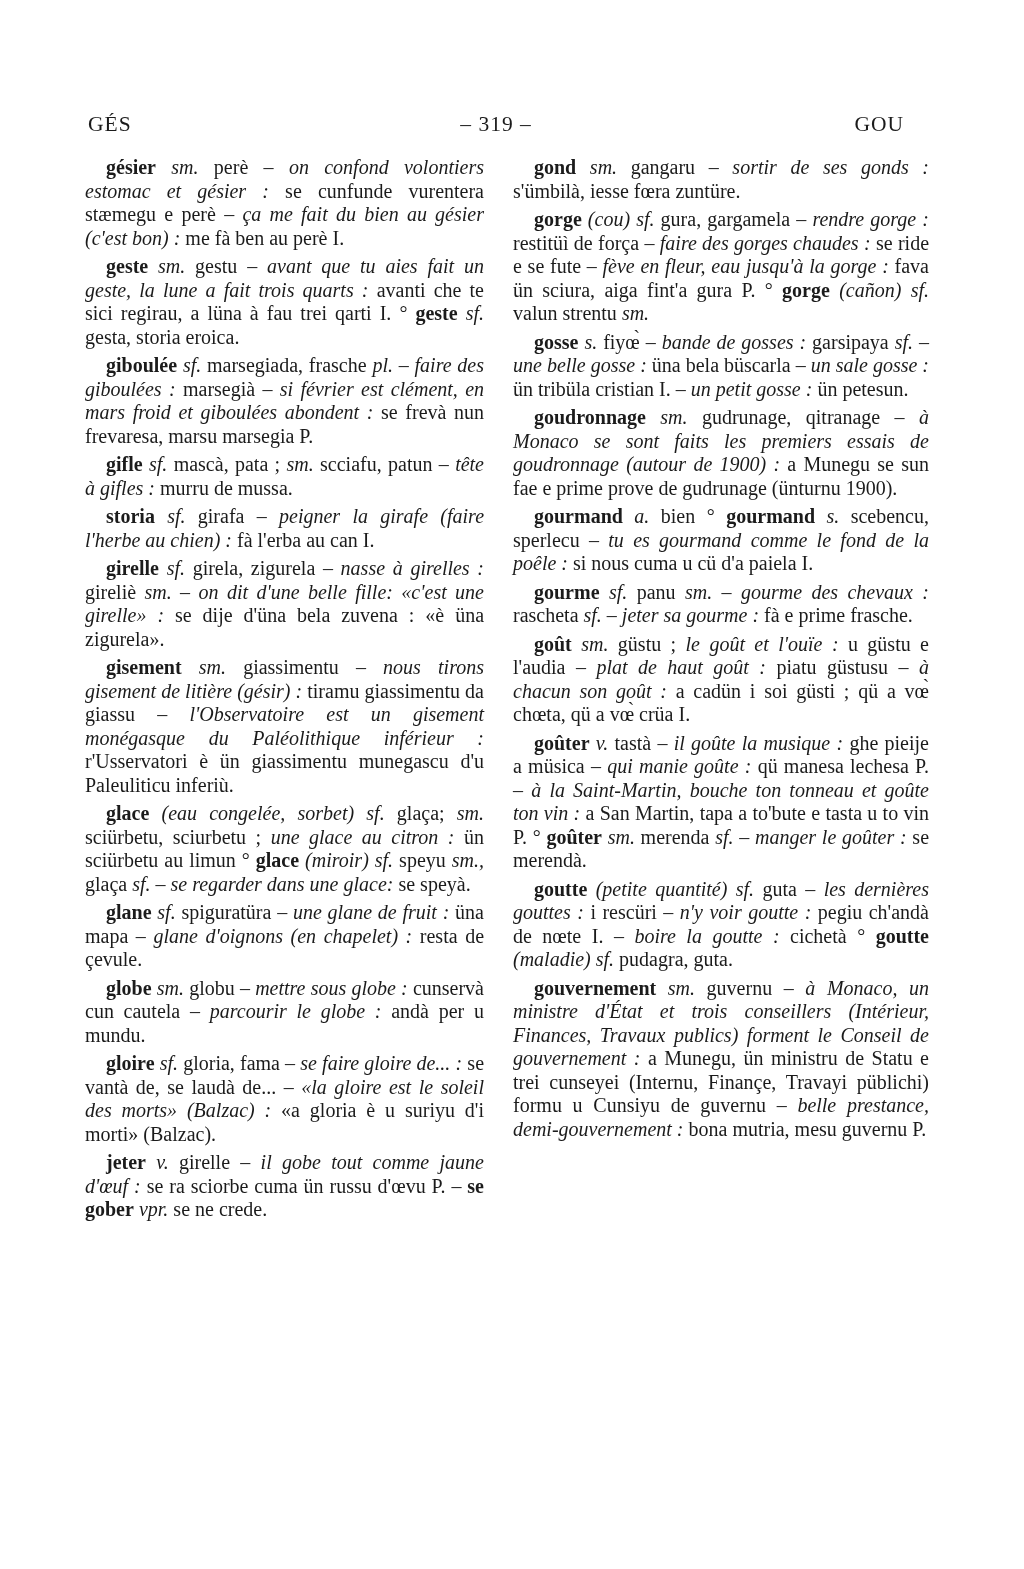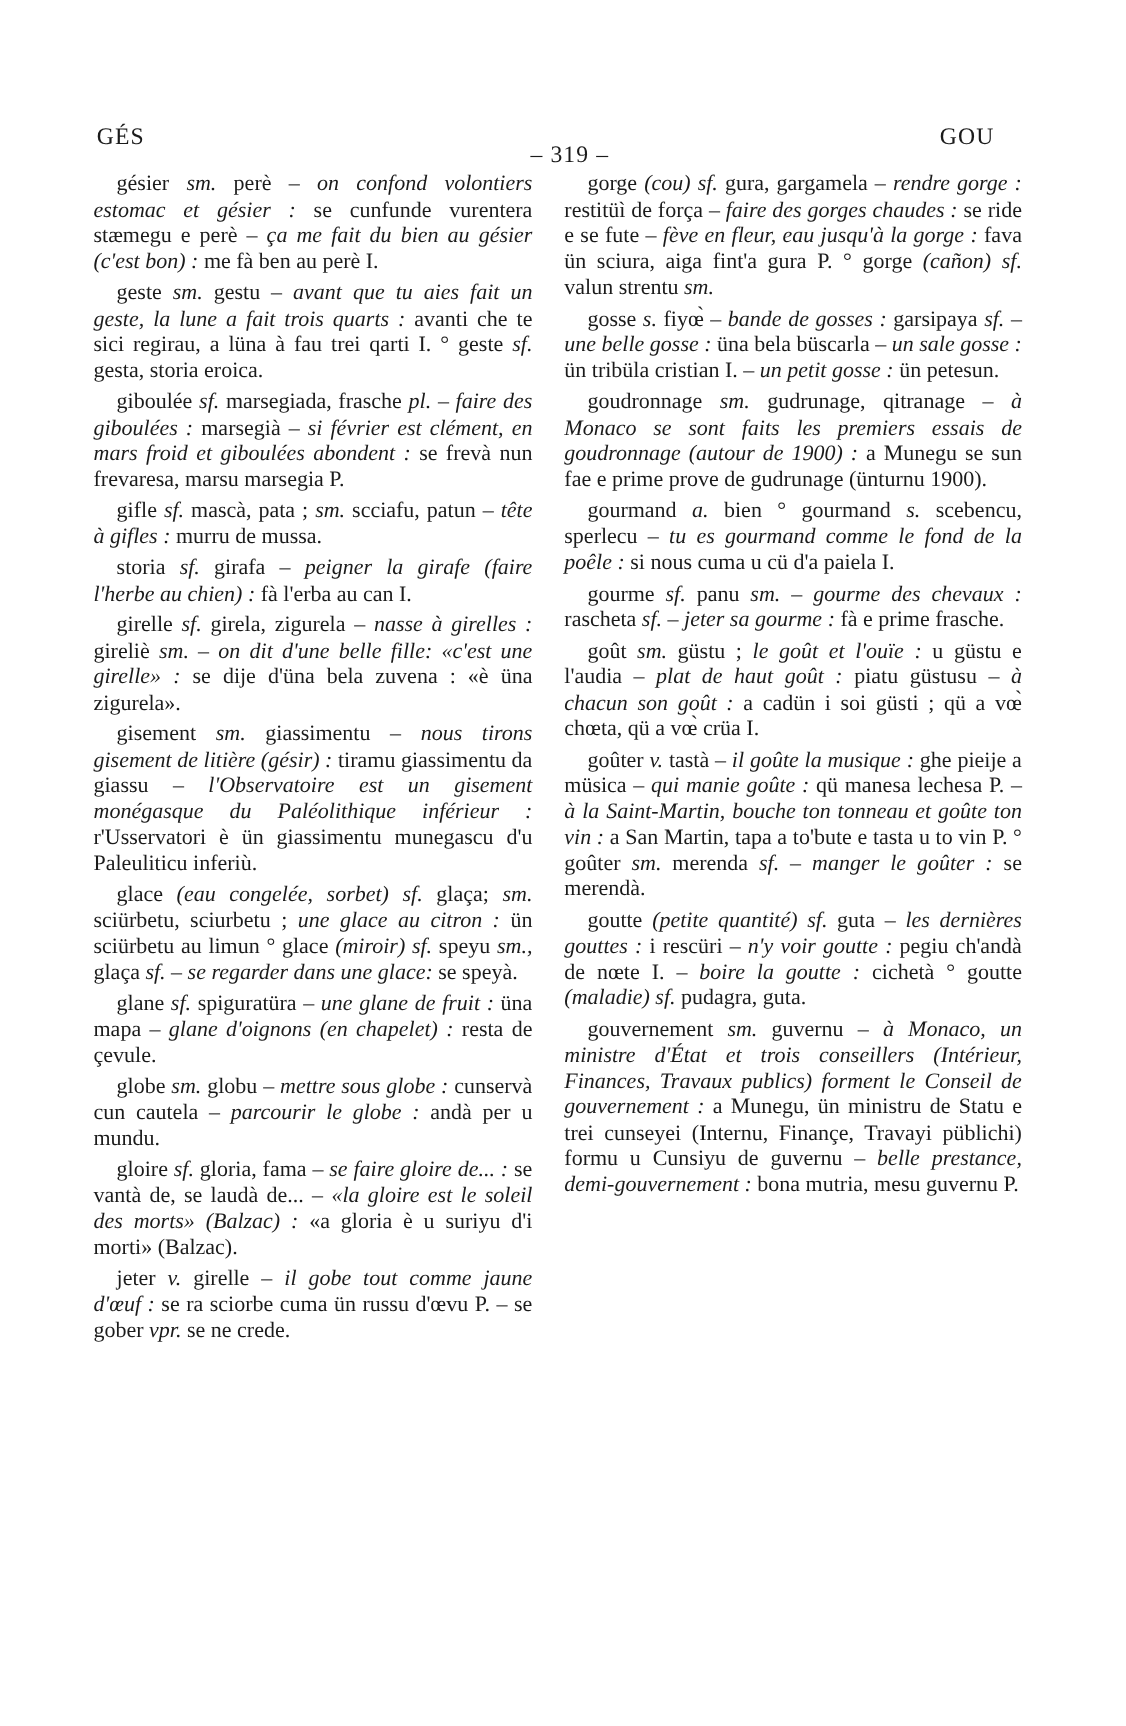--- a/index.html
+++ b/index.html
@@ -16,40 +16,40 @@
     width: 1024px; height: 1569px;
     background: #ffffff;
   }
   .header {
     position: absolute;
     top: 112px; left: 88px;
     width: 816px; height: 30px;
     font-size: 21.5px;
   }
   .header .h-left  { position: absolute; left: 0; top: 0; letter-spacing: 1px; }
-  .header .h-center{ position: absolute; left: 50%; top: 16px; transform: translateX(-50%); letter-spacing: 1px; margin-left: 22px; }
+  .header .h-center{ position: absolute; left: 50%; top: 0; transform: translateX(-50%); letter-spacing: 1px; }
   .header .h-right { position: absolute; right: 0; top: 0; letter-spacing: 1px; }
   .columns {
     position: absolute;
     top: 156px; left: 85px;
     display: flex;
     gap: 29px;
   }
   .col {
     width: 399px;
     font-size: 20px;
     line-height: 23.5px;
     text-align: justify;
   }
   .col.right { width: 416px; }
   .entry {
     margin: 0 0 5px 0;
     text-indent: 21px;
   }
-  .seg-b { font-weight: normal; font-style: normal; margin-top: 36px; }
+  .seg-b { font-weight: bold; font-style: normal; margin-top: 36px; }
   .seg-i { font-style: italic; font-weight: normal; }
   .seg-r { font-style: normal; font-weight: normal; }
 </style>
 </head>
 <body>
 
 <div class="page">
   <div class="header">
     <span class="h-left">GÉS</span>
     <span class="h-center">– 319 –</span>
@@ -64,20 +64,21 @@
         <p class="entry"><span class="seg-b">storia</span><span class="seg-i"> sf.</span><span class="seg-r"> girafa – </span><span class="seg-i">peigner la girafe (faire l'herbe au chien) :</span><span class="seg-r"> fà l'erba au can I.</span></p>
         <p class="entry"><span class="seg-b">girelle</span><span class="seg-i"> sf.</span><span class="seg-r"> girela, zigurela – </span><span class="seg-i">nasse à girelles :</span><span class="seg-r"> gireliè </span><span class="seg-i">sm.</span><span class="seg-r"> – </span><span class="seg-i">on dit d'une belle fille: «c'est une girelle» :</span><span class="seg-r"> se dije d'üna bela zuvena : «è üna zigurela».</span></p>
         <p class="entry"><span class="seg-b">gisement</span><span class="seg-i"> sm.</span><span class="seg-r"> giassimentu – </span><span class="seg-i">nous tirons gisement de litière (gésir) :</span><span class="seg-r"> tiramu giassimentu da giassu – </span><span class="seg-i">l'Observatoire est un gisement monégasque du Paléolithique inférieur :</span><span class="seg-r"> r'Usservatori è ün giassimentu munegascu d'u Paleuliticu inferiù.</span></p>
         <p class="entry"><span class="seg-b">glace</span><span class="seg-i"> (eau congelée, sorbet) sf.</span><span class="seg-r"> glaça; </span><span class="seg-i">sm.</span><span class="seg-r"> sciürbetu, sciurbetu ; </span><span class="seg-i">une glace au citron :</span><span class="seg-r"> ün sciürbetu au limun ° </span><span class="seg-b">glace</span><span class="seg-i"> (miroir) sf.</span><span class="seg-r"> speyu </span><span class="seg-i">sm.,</span><span class="seg-r"> glaça </span><span class="seg-i">sf.</span><span class="seg-r"> – </span><span class="seg-i">se regarder dans une glace:</span><span class="seg-r"> se speyà.</span></p>
         <p class="entry"><span class="seg-b">glane</span><span class="seg-i"> sf.</span><span class="seg-r"> spiguratüra – </span><span class="seg-i">une glane de fruit :</span><span class="seg-r"> üna mapa – </span><span class="seg-i">glane d'oignons (en chapelet) :</span><span class="seg-r"> resta de çevule.</span></p>
         <p class="entry"><span class="seg-b">globe</span><span class="seg-i"> sm.</span><span class="seg-r"> globu – </span><span class="seg-i">mettre sous globe :</span><span class="seg-r"> cunservà cun cautela – </span><span class="seg-i">parcourir le globe :</span><span class="seg-r"> andà per u mundu.</span></p>
         <p class="entry"><span class="seg-b">gloire</span><span class="seg-i"> sf.</span><span class="seg-r"> gloria, fama – </span><span class="seg-i">se faire gloire de... :</span><span class="seg-r"> se vantà de, se laudà de... – </span><span class="seg-i">«la gloire est le soleil des morts» (Balzac) :</span><span class="seg-r"> «a gloria è u suriyu d'i morti» (Balzac).</span></p>
         <p class="entry"><span class="seg-b">jeter</span><span class="seg-i"> v.</span><span class="seg-r"> girelle – </span><span class="seg-i">il gobe tout comme jaune d'œuf :</span><span class="seg-r"> se ra sciorbe cuma ün russu d'œvu P. – </span><span class="seg-b">se gober</span><span class="seg-i"> vpr.</span><span class="seg-r"> se ne crede.</span></p>
       </div>
     <div class="col right">
+        <p class="entry"><span class="seg-b">gond</span><span class="seg-i"> sm.</span><span class="seg-r"> gangaru – </span><span class="seg-i">sortir de ses gonds :</span><span class="seg-r"> s'ümbilà, iesse fœra zuntüre.</span></p>
         <p class="entry"><span class="seg-b">gorge</span><span class="seg-i"> (cou) sf.</span><span class="seg-r"> gura, gargamela – </span><span class="seg-i">rendre gorge :</span><span class="seg-r"> restitüì de força – </span><span class="seg-i">faire des gorges chaudes :</span><span class="seg-r"> se ride e se fute – </span><span class="seg-i">fève en fleur, eau jusqu'à la gorge :</span><span class="seg-r"> fava ün sciura, aiga fint'a gura P. ° </span><span class="seg-b">gorge</span><span class="seg-i"> (cañon) sf.</span><span class="seg-r"> valun strentu </span><span class="seg-i">sm.</span></p>
         <p class="entry"><span class="seg-b">gosse</span><span class="seg-i"> s.</span><span class="seg-r"> fiyœ̀ – </span><span class="seg-i">bande de gosses :</span><span class="seg-r"> garsipaya </span><span class="seg-i">sf.</span><span class="seg-r"> – </span><span class="seg-i">une belle gosse :</span><span class="seg-r"> üna bela büscarla – </span><span class="seg-i">un sale gosse :</span><span class="seg-r"> ün tribüla cristian I. – </span><span class="seg-i">un petit gosse :</span><span class="seg-r"> ün petesun.</span></p>
         <p class="entry"><span class="seg-b">goudronnage</span><span class="seg-i"> sm.</span><span class="seg-r"> gudrunage, qitranage – </span><span class="seg-i">à Monaco se sont faits les premiers essais de goudronnage (autour de 1900) :</span><span class="seg-r"> a Munegu se sun fae e prime prove de gudrunage (ünturnu 1900).</span></p>
         <p class="entry"><span class="seg-b">gourmand</span><span class="seg-i"> a.</span><span class="seg-r"> bien ° </span><span class="seg-b">gourmand</span><span class="seg-i"> s.</span><span class="seg-r"> scebencu, sperlecu – </span><span class="seg-i">tu es gourmand comme le fond de la poêle :</span><span class="seg-r"> si nous cuma u cü d'a paiela I.</span></p>
         <p class="entry"><span class="seg-b">gourme</span><span class="seg-i"> sf.</span><span class="seg-r"> panu </span><span class="seg-i">sm.</span><span class="seg-r"> – </span><span class="seg-i">gourme des chevaux :</span><span class="seg-r"> rascheta </span><span class="seg-i">sf.</span><span class="seg-r"> – </span><span class="seg-i">jeter sa gourme :</span><span class="seg-r"> fà e prime frasche.</span></p>
         <p class="entry"><span class="seg-b">goût</span><span class="seg-i"> sm.</span><span class="seg-r"> güstu ; </span><span class="seg-i">le goût et l'ouïe :</span><span class="seg-r"> u güstu e l'audia – </span><span class="seg-i">plat de haut goût :</span><span class="seg-r"> piatu güstusu – </span><span class="seg-i">à chacun son goût :</span><span class="seg-r"> a cadün i soi güsti ; qü a vœ̀ chœta, qü a vœ̀ crüa I.</span></p>
         <p class="entry"><span class="seg-b">goûter</span><span class="seg-i"> v.</span><span class="seg-r"> tastà – </span><span class="seg-i">il goûte la musique :</span><span class="seg-r"> ghe pieije a müsica – </span><span class="seg-i">qui manie goûte :</span><span class="seg-r"> qü manesa lechesa P. – </span><span class="seg-i">à la Saint-Martin, bouche ton tonneau et goûte ton vin :</span><span class="seg-r"> a San Martin, tapa a to'bute e tasta u to vin P. ° </span><span class="seg-b">goûter</span><span class="seg-i"> sm.</span><span class="seg-r"> merenda </span><span class="seg-i">sf.</span><span class="seg-r"> – </span><span class="seg-i">manger le goûter :</span><span class="seg-r"> se merendà.</span></p>
         <p class="entry"><span class="seg-b">goutte</span><span class="seg-i"> (petite quantité) sf.</span><span class="seg-r"> guta – </span><span class="seg-i">les dernières gouttes :</span><span class="seg-r"> i rescüri – </span><span class="seg-i">n'y voir goutte :</span><span class="seg-r"> pegiu ch'andà de nœte I. – </span><span class="seg-i">boire la goutte :</span><span class="seg-r"> cichetà ° </span><span class="seg-b">goutte</span><span class="seg-i"> (maladie) sf.</span><span class="seg-r"> pudagra, guta.</span></p>
         <p class="entry"><span class="seg-b">gouvernement</span><span class="seg-i"> sm.</span><span class="seg-r"> guvernu – </span><span class="seg-i">à Monaco, un ministre d'État et trois conseillers (Intérieur, Finances, Travaux publics) forment le Conseil de gouvernement :</span><span class="seg-r"> a Munegu, ün ministru de Statu e trei cunseyei (Internu, Finançe, Travayi püblichi) formu u Cunsiyu de guvernu – </span><span class="seg-i">belle prestance, demi-gouvernement :</span><span class="seg-r"> bona mutria, mesu guvernu P.</span></p>
       </div>

